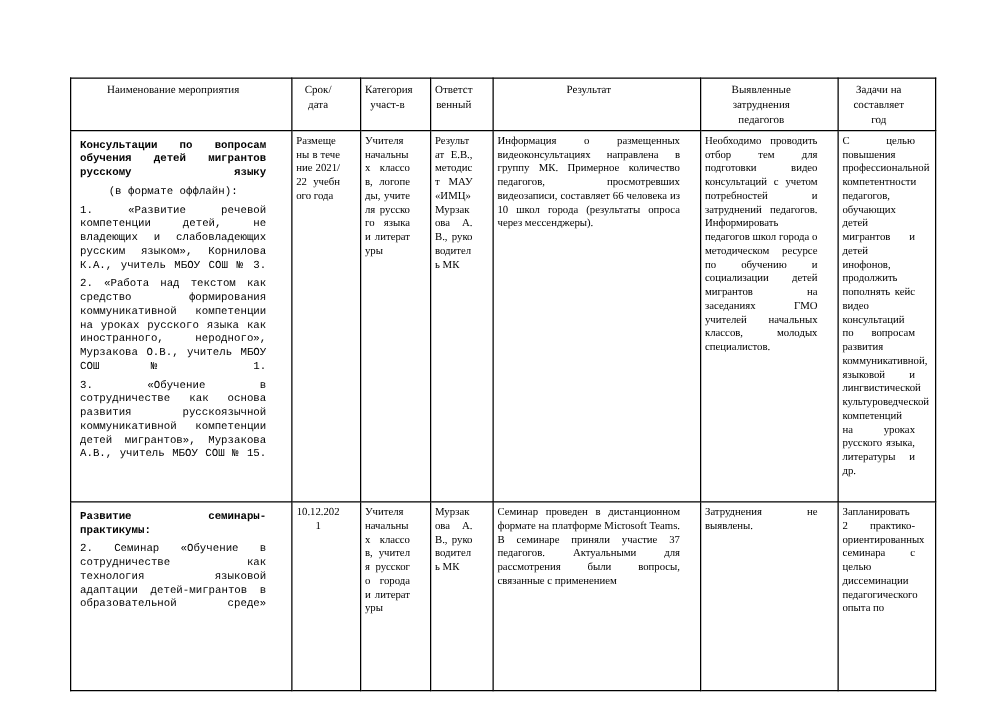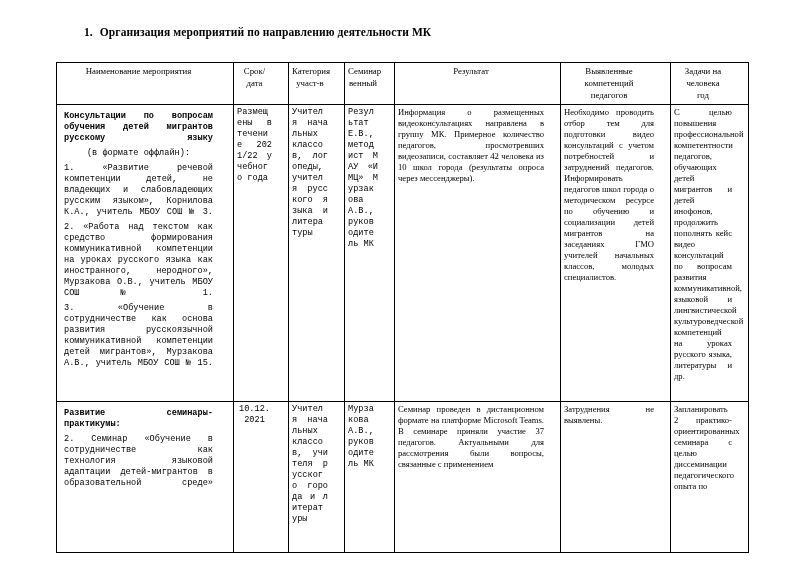--- a/index.html
+++ b/index.html
@@ -82,31 +82,27 @@
   }
   .clip {
     overflow: hidden;
   }
   .row1 td { height: 292px; }
   .row2 td { height: 146px; }
   .narrow-wrap {
     word-break: break-all;
     overflow-wrap: anywhere;
     hyphens: none;
-    font-family: Liberation Mono, monospace;
   }
 </style>
 </head>
 <body>
 
 <div class="page">
 
-  <div class="doc-heading">
-    <span class="heading-num">1.</span><span>Организация мероприятий по направлению деятельности МК</span>
-  </div>
 
   <table class="main-table">
     <colgroup>
       <col class="c0">
         <col class="c1">
         <col class="c2">
         <col class="c3">
         <col class="c4">
         <col class="c5">
         <col class="c6">
@@ -117,51 +113,51 @@
           <span class="hdr-sub">Наименование мероприятия</span>
         </th>
         <th>
           <span class="hdr-sub">Срок/дата</span>
         </th>
         <th>
           <span class="hdr-sub">Категория</span>
           <span class="hdr-sub">участ-в</span>
         </th>
         <th>
-          <span class="hdr-sub">Семинар</span>
+          <span class="hdr-sub">Ответст</span>
           <span class="hdr-sub">венный</span>
         </th>
         <th>
           <span class="hdr-sub">Результат</span>
         </th>
         <th>
           <span class="hdr-sub">Выявленные</span>
-          <span class="hdr-sub">компетенций</span>
+          <span class="hdr-sub">затруднения</span>
           <span class="hdr-sub">педагогов</span>
         </th>
         <th>
           <span class="hdr-sub">Задачи на</span>
-          <span class="hdr-sub">человека</span>
+          <span class="hdr-sub">составляет</span>
           <span class="hdr-sub">год</span>
         </th>
       </tr>
     </thead>
     <tbody>
       <tr class="row1">
         <td class="cell clip">
           <p class="b just">Консультации по вопросам обучения детей мигрантов русскому языку</p>
           <p class="left">(в формате оффлайн):</p>
           <p class="just">1. «Развитие речевой компетенции детей, не владеющих и слабовладеющих русским языком», Корнилова К.А., учитель МБОУ СОШ № 3.</p>
           <p class="just">2. «Работа над текстом как средство формирования коммуникативной компетенции на уроках русского языка как иностранного, неродного», Мурзакова О.В., учитель МБОУ СОШ № 1.</p>
           <p class="just">3. «Обучение в сотрудничестве как основа развития русскоязычной коммуникативной компетенции детей мигрантов», Мурзакова А.В., учитель МБОУ СОШ № 15.</p>
         </td>
         <td class="cell clip narrow-wrap just-last-left">Размещены в течение 2021/22 учебного года</td>
         <td class="cell clip narrow-wrap just-last-left">Учителя начальных классов, логопеды, учителя русского языка и литературы</td>
         <td class="cell clip narrow-wrap just-last-left">Результат Е.В., методист МАУ «ИМЦ» Мурзакова А.В., руководитель МК</td>
-        <td class="cell clip just-last-left">Информация о размещенных видеоконсультациях направлена в группу МК. Примерное количество педагогов, просмотревших видеозаписи, составляет 42 человека из 10 школ города (результаты опроса через мессенджеры).</td>
+        <td class="cell clip just-last-left">Информация о размещенных видеоконсультациях направлена в группу МК. Примерное количество педагогов, просмотревших видеозаписи, составляет 66 человека из 10 школ города (результаты опроса через мессенджеры).</td>
         <td class="cell clip just-last-left">Необходимо проводить отбор тем для подготовки видео консультаций с учетом потребностей и затруднений педагогов. Информировать педагогов школ города о методическом ресурсе по обучению и социализации детей мигрантов на заседаниях ГМО учителей начальных классов, молодых специалистов.</td>
         <td class="cell clip just-last-left">С целью повышения профессиональной компетентности педагогов, обучающих детей мигрантов и детей инофонов, продолжить пополнять кейс видео консультаций по вопросам развития коммуникативной, языковой и лингвистической культуроведческой компетенций на уроках русского языка, литературы и др.</td>
       </tr>
       <tr class="row2">
         <td class="cell clip">
           <p class="b just">Развитие семинары-практикумы:</p>
           <p class="just">2. Семинар «Обучение в сотрудничестве как технология языковой адаптации детей-мигрантов в образовательной среде»</p>
         </td>
         <td class="cell clip narrow-wrap left">10.12.2021</td>
         <td class="cell clip narrow-wrap just-last-left">Учителя начальных классов, учителя русского города и литературы</td>

